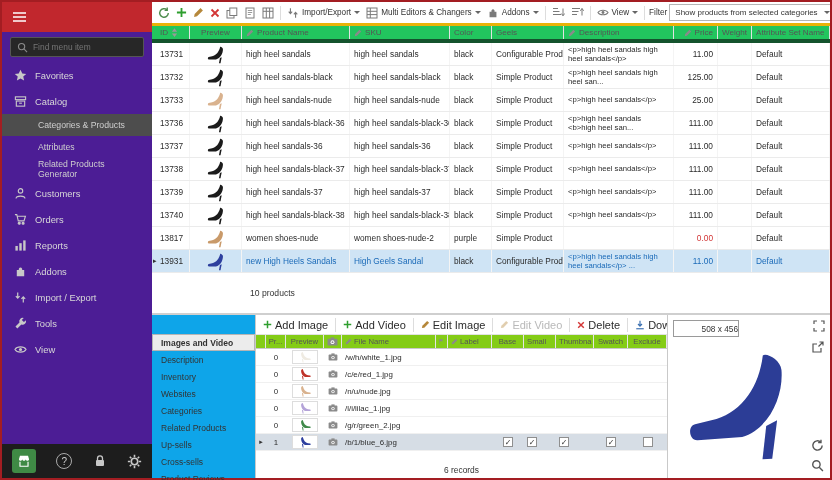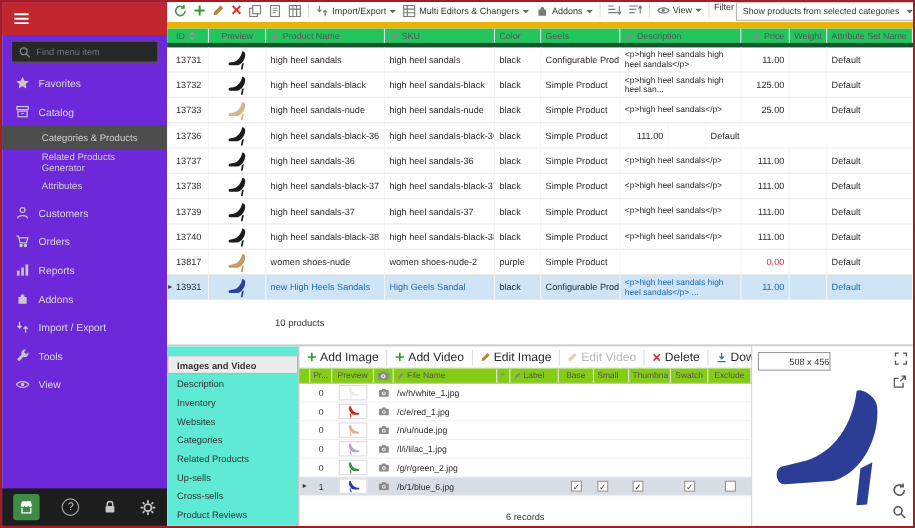--- a/index.html
+++ b/index.html
@@ -1,33 +1,33 @@
 <!DOCTYPE html>
 <html><head>
 <meta charset="utf-8">
 <style>
 *{margin:0;padding:0;box-sizing:border-box}
 html,body{width:832px;height:480px;overflow:hidden;font-family:"Liberation Sans",sans-serif;font-size:9px;color:#2b2b2b;background:#fff}
 .window{width:832px;height:480px;border:2px solid #a31d22;display:flex;background:#fff}
 
-.sidebar{width:150px;flex-shrink:0;background:#6d28d9;color:#d8d8d8;display:flex;flex-direction:column}
+.sidebar{width:150px;flex-shrink:0;background:#4c1d95;color:#d8d8d8;display:flex;flex-direction:column}
 .sb-top{height:30px;background:#c1272d;display:flex;align-items:center;padding:0 10px;flex-shrink:0}
 .sb-search{margin:5px 8px;height:20px;border:1px solid #555;border-radius:2px;display:flex;align-items:center;padding:0 6px;gap:5px;background:#272727;flex-shrink:0}
 .sb-search input{background:transparent;border:0;color:#aaa;font-size:8.4px;width:100%;outline:none;font-family:"Liberation Sans",sans-serif}
 .sb-item{height:26px;display:flex;align-items:center;gap:8px;padding:0 11px;font-size:9.4px;cursor:pointer;flex-shrink:0}
 .sb-item .sb-ic{width:14px;display:flex;justify-content:center;flex-shrink:0}
 .sb-item.child{padding-left:36px;height:22px;font-size:8.7px;color:#cfcfcf}
 .sb-item.selected{background:#4d4d4d}
 .sb-bottom{margin-top:auto;height:34px;background:#1d1d1d;display:flex;align-items:center;justify-content:space-between;padding:0 10px;flex-shrink:0}
 .store-btn{width:24px;height:24px;background:#3f8a45;border-radius:3px;display:flex;align-items:center;justify-content:center;cursor:pointer}
 .help-btn{width:16px;height:16px;border:1px solid #aaa;border-radius:50%;color:#ccc;font-size:10px;display:flex;align-items:center;justify-content:center;cursor:pointer}
 .help-btn::after{content:"?"}
 
 .main{flex:1;min-width:0;display:flex;flex-direction:column;background:#fff}
-.toolbar{height:24px;border-bottom:6px solid #eab308;display:flex;align-items:flex-start;gap:2px;padding:0 4px;font-size:8.2px;white-space:nowrap;color:#333;flex-shrink:0;overflow:hidden}
+.toolbar{height:24px;border-bottom:3px solid #eab308;display:flex;align-items:center;gap:2px;padding:0 4px;font-size:8.2px;white-space:nowrap;color:#333;flex-shrink:0;overflow:hidden}
 .tb-btn{display:flex;align-items:center;gap:3px;padding:2px;border-radius:2px;cursor:pointer;flex-shrink:0}
 .tb-btn.disabled{color:#b9b9b9}
 .sep{width:1px;height:14px;background:#ddd;margin:0 2px;flex-shrink:0}
 .caret{width:0;height:0;border-left:3px solid transparent;border-right:3px solid transparent;border-top:3.5px solid #666;display:inline-block}
 .filter-select{border:1px solid #b5b5b5;height:17px;display:flex;align-items:center;padding:0 5px;gap:6px;background:#fff;font-size:8px;cursor:pointer;flex-shrink:0}
 
 .phead{height:17px;display:flex;background:#22c55e;border-bottom:4px solid #14532d;color:#555;font-size:8.1px;flex-shrink:0}
 .phead .cell{border-right:1px solid #e2e2e2;gap:3px}
 .cell{padding:0 4px;display:flex;align-items:center;overflow:hidden;white-space:nowrap}
 .prows{height:230px;flex-shrink:0;overflow:hidden}
@@ -46,21 +46,21 @@
 .c-attr{flex:1}
 .prow.selected{background:#cfe4f5}
 .prow.selected::before{content:"\25B8";position:absolute;left:1px;top:7px;font-size:7px;color:#333}
 .prow.accent .c-name,.prow.accent .c-sku,.prow.accent .c-desc,.prow.accent .c-price,.prow.accent .c-attr{color:#1a6ab8}
 .prow.price-red .c-price{color:#d23535}
 .shoe-svg{fill:var(--shoe,#222)}
 .c-prev .shoe-svg{transform:scaleX(-1)}
 .grid-footer{height:40px;display:flex;align-items:center;padding-left:98px;color:#333;font-size:8.6px;flex-shrink:0}
 
 .bottom{height:165px;display:flex;border-top:2px solid #cfcfcf;flex-shrink:0}
-.tabs{width:120px;border-right:1px solid #c9c9c9;padding-top:8px;flex-shrink:0;background:#5eead4}
+.tabs{width:104px;border-right:1px solid #c9c9c9;padding-top:19px;flex-shrink:0;background:#0ea5e9}
 .tab{height:17px;display:flex;align-items:center;padding:0 8px;font-size:8.5px;cursor:pointer;color:#333;border:1px solid transparent}
 .tab.active{background:#ececec;border:1px solid #b5b5b5;font-weight:bold}
 .ipanel{width:412px;display:flex;flex-direction:column;border-right:1px solid #c9c9c9;flex-shrink:0;min-width:0}
 .itoolbar{height:20px;display:flex;align-items:center;gap:3px;padding:0 5px;font-size:11px;border-bottom:1px solid #e2e2e2;white-space:nowrap;overflow:hidden;flex-shrink:0}
 .ihead{height:14px;display:flex;background:#84cc16;border-bottom:1px solid #c9c9c9;font-size:7.7px;color:#555;flex-shrink:0}
 .ihead .icell{border-right:1px solid #e5e5e5;gap:2px}
 .icell{padding:0 3px;display:flex;align-items:center;overflow:hidden;white-space:nowrap}
 .irow{height:17px;display:flex;border-bottom:1px solid #f0f0f0;font-size:7.9px;cursor:pointer;position:relative}
 .irow.selected{background:#d6dde5}
 .irow.selected .ic-exp::after{content:"\25B8";font-size:7px;color:#333}
@@ -136,24 +136,24 @@
               <rect x="2.5" y="6.5" width="9" height="5.5"></rect>
               <path d="M5.5 8.8h3"></path>
             </svg>
           </span>
         <span>Catalog</span>
       </div>
       <div class="sb-item child selected">
         <span>Categories &amp; Products</span>
       </div>
       <div class="sb-item child">
+        <span>Attributes</span>
+      </div>
+      <div class="sb-item child">
         <span>Related Products Generator</span>
-      </div>
-      <div class="sb-item child">
-        <span>Attributes</span>
       </div>
       <div class="sb-item">
         <span class="sb-ic">
             <svg class="ico" width="13" height="13" viewBox="0 0 14 14" fill="none" stroke="#c8c8c8" stroke-width="1.2">
               <circle cx="7" cy="4.2" r="2.4"></circle>
               <path d="M2.2 12.5c0-3.6 9.6-3.6 9.6 0"></path>
             </svg>
           </span>
         <span>Customers</span>
       </div>
@@ -447,20 +447,23 @@
     <div class="cell c-id">13736</div>
     <div class="cell c-prev">
             <svg class="shoe-svg" viewBox="0 0 32 32" width="26" height="19">
               <use href="#shoe-shape"></use>
             </svg>
           </div>
     <div class="cell c-name">high heel sandals-black-36</div>
     <div class="cell c-sku">high heel sandals-black-36</div>
     <div class="cell c-color">black</div>
     <div class="cell c-type">Simple Product</div>
+    <div class="cell c-desc">
+            <span class="clip2">&lt;p&gt;high heel sandals &lt;b&gt;high heel san...</span>
+          </div>
     <div class="cell c-price">111.00</div>
     <div class="cell c-weight"></div>
     <div class="cell c-attr">Default</div>
   </div>
 
   <div class="prow" style="--shoe: #1b1b1b;">
     <div class="cell c-id">13737</div>
     <div class="cell c-prev">
             <svg class="shoe-svg" viewBox="0 0 32 32" width="26" height="19">
               <use href="#shoe-shape"></use>

